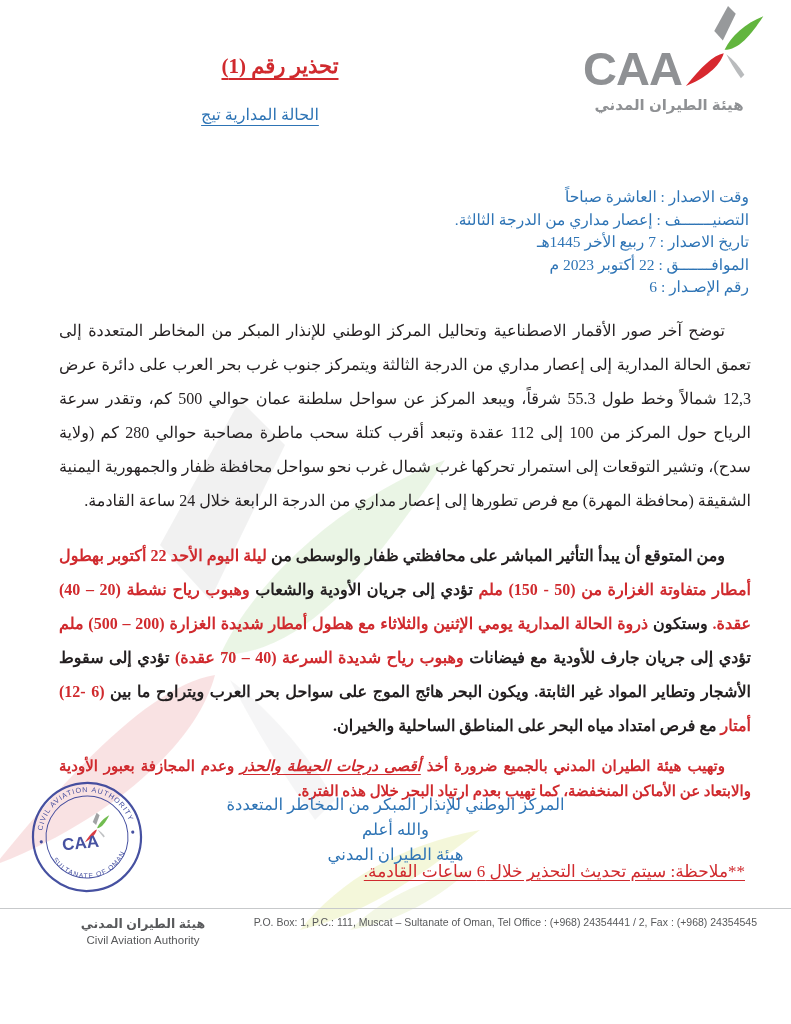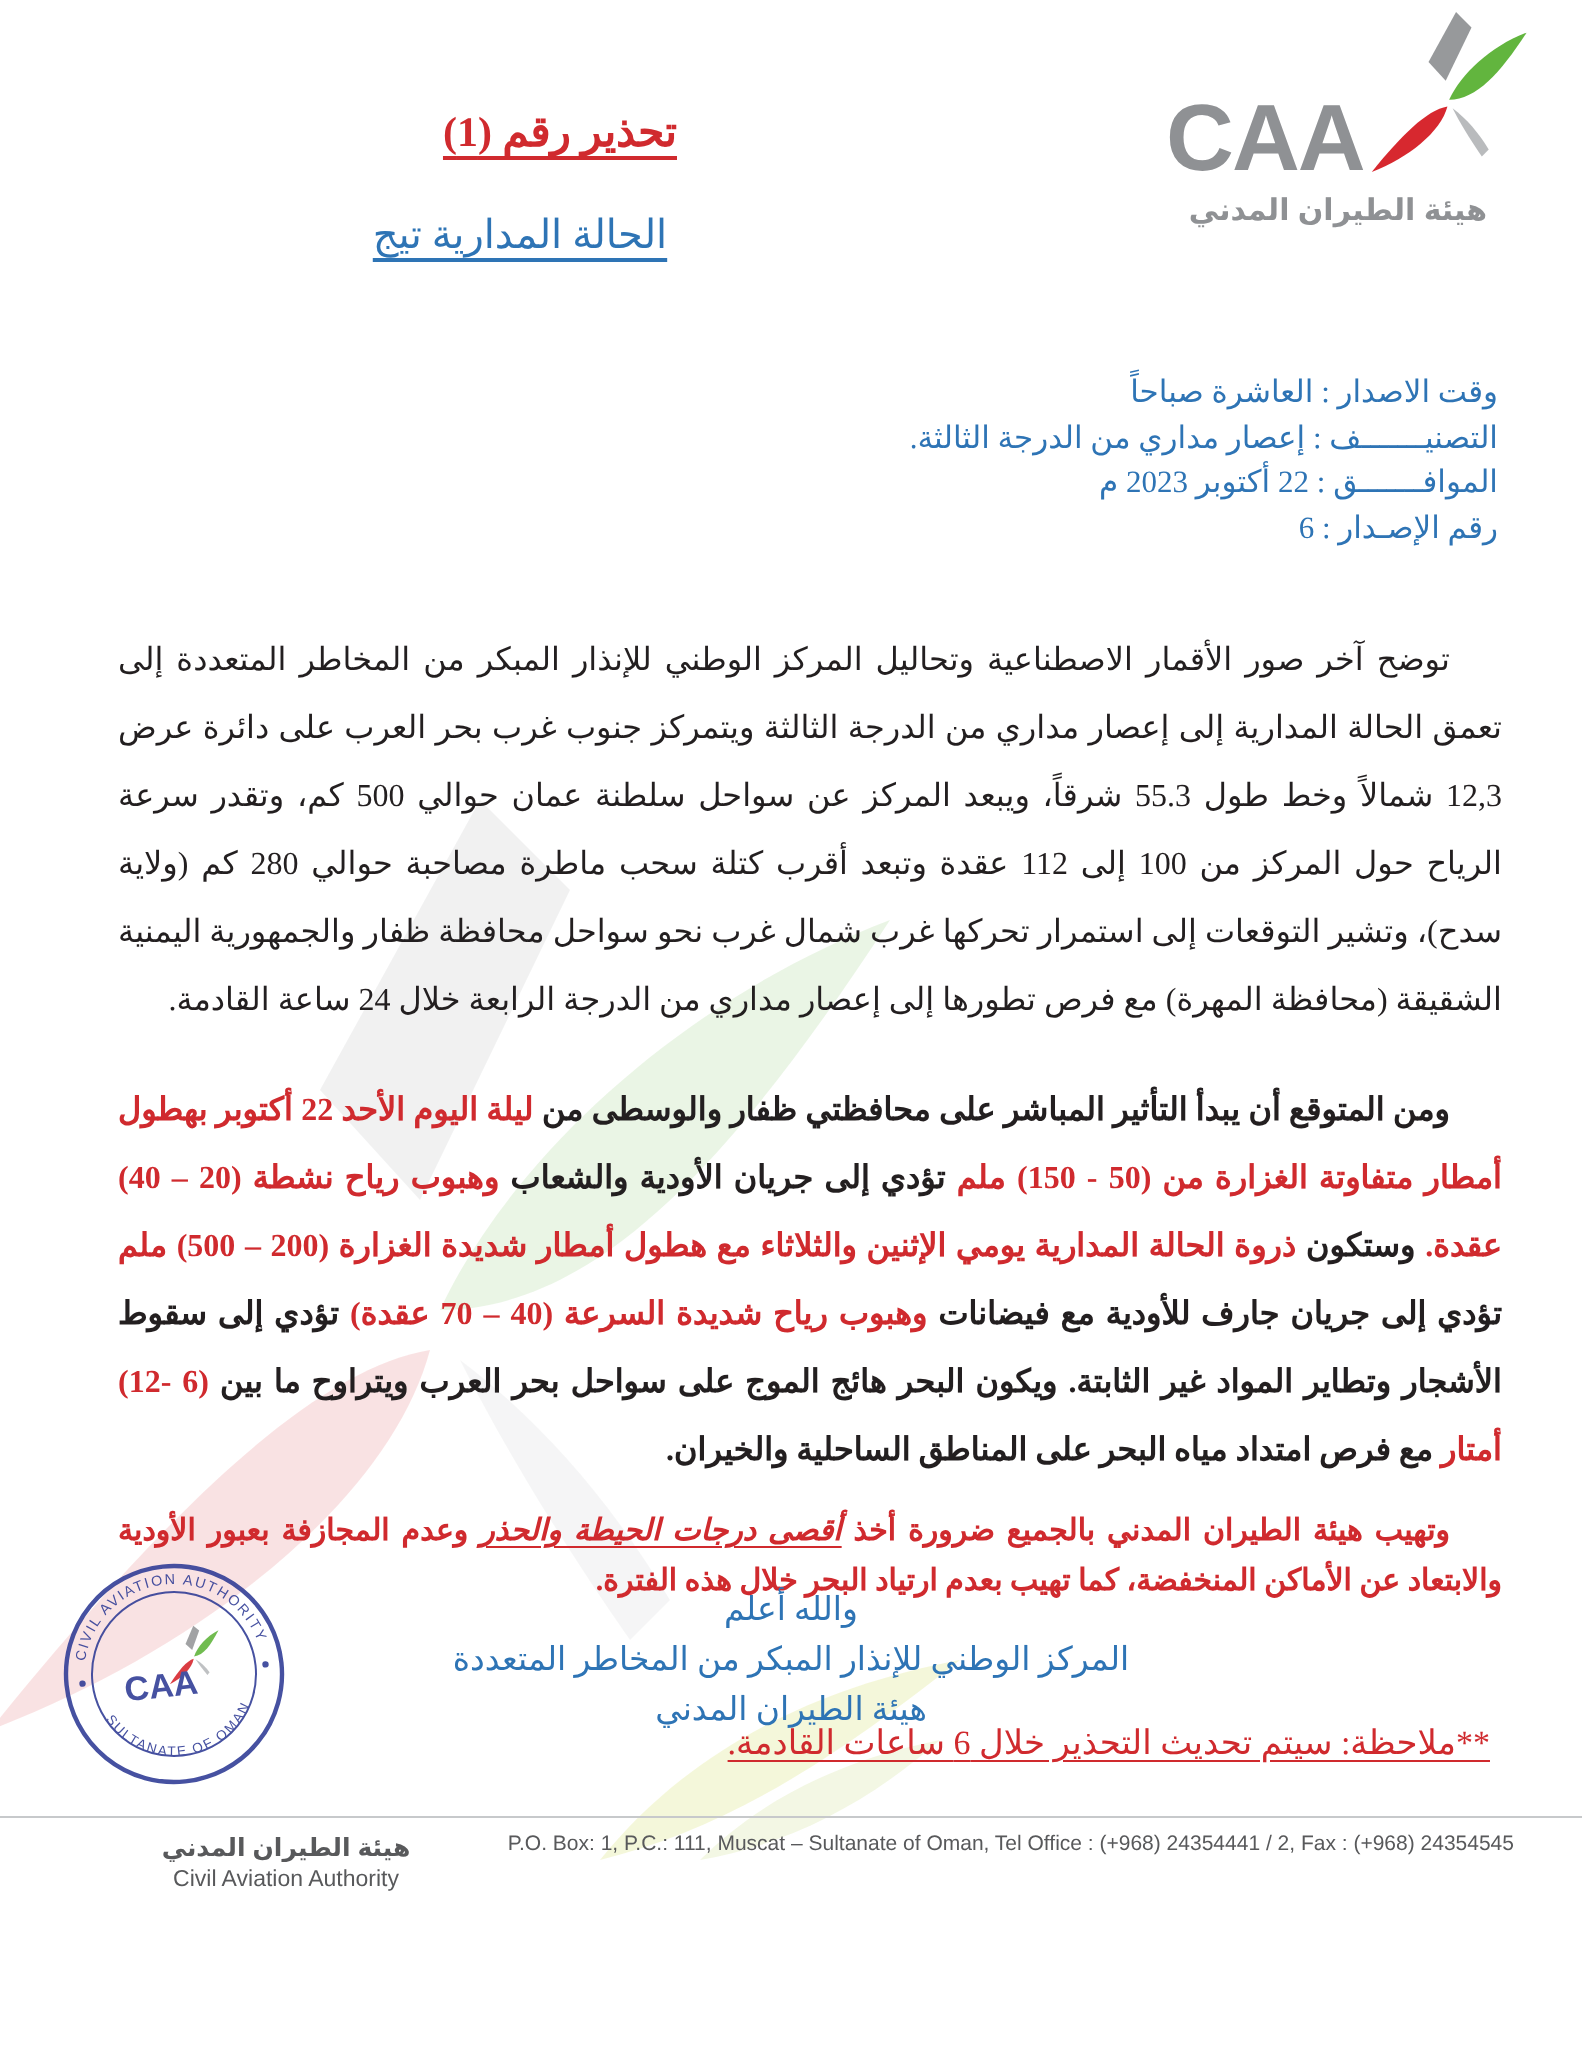--- a/index.html
+++ b/index.html
@@ -27,21 +27,21 @@
     font-family:"Liberation Sans","DejaVu Sans",sans-serif;
     font-weight:700;font-size:15px;color:var(--logo-gray,#8f9194);
   }
   
   .titles{position:absolute;top:54px;left:0;width:520px;text-align:center;direction:rtl;}
   .title-warning{
     color:var(--accent-red,#d02a2e);font-weight:700;font-size:21px;
     text-decoration:underline;text-underline-offset:5px;margin-bottom:26px;padding-left:40px;
   }
   .title-event{
-    color:var(--accent-blue,#2e74b5);font-size:20px;
+    color:var(--accent-blue,#2e74b5);font-size:16px;
     text-decoration:underline;text-underline-offset:5px;
   }
   
   .meta{
     position:absolute;top:186px;right:42px;direction:rtl;text-align:right;
     color:var(--accent-blue,#2e74b5);font-size:15.5px;line-height:22.5px;
   }
   
   .content{position:absolute;top:314px;left:59px;right:40px;direction:rtl;text-align:justify;}
   .para{font-size:16px;line-height:34px;text-indent:26px;margin:0;}
@@ -112,33 +112,34 @@
   </div>
 
   <div class="titles">
     <div class="title-warning">تحذير رقم (1)</div>
     <div class="title-event">الحالة المدارية تيج</div>
   </div>
 
   <div class="meta">
     <div class="meta-row"><span>وقت الاصدار</span> : <span>العاشرة صباحاً</span></div>
     <div class="meta-row"><span>التصنيـــــــف</span> : <span>إعصار مداري من الدرجة الثالثة.</span></div>
+    <div class="meta-row"><span>تاريخ الاصدار</span> : <span>7 ربيع الأخر 1445هـ</span></div>
     <div class="meta-row"><span>الموافـــــــق</span> : <span>22 أكتوبر 2023 م</span></div>
     <div class="meta-row"><span>رقم الإصـدار</span> : <span>6</span></div>
   </div>
 
   <div class="content">
     <p class="para">توضح آخر صور الأقمار الاصطناعية وتحاليل المركز الوطني للإنذار المبكر من المخاطر المتعددة إلى تعمق الحالة المدارية إلى إعصار مداري من الدرجة الثالثة ويتمركز جنوب غرب بحر العرب على دائرة عرض 12,3 شمالاً وخط طول 55.3 شرقاً، ويبعد المركز عن سواحل سلطنة عمان حوالي 500 كم، وتقدر سرعة الرياح حول المركز من 100 إلى 112 عقدة وتبعد أقرب كتلة سحب ماطرة مصاحبة حوالي 280 كم (ولاية سدح)، وتشير التوقعات إلى استمرار تحركها غرب شمال غرب نحو سواحل محافظة ظفار والجمهورية اليمنية الشقيقة (محافظة المهرة) مع فرص تطورها إلى إعصار مداري من الدرجة الرابعة خلال 24 ساعة القادمة.</p>
     <p class="para para-impact"><span class="sk">ومن المتوقع أن يبدأ التأثير المباشر على محافظتي ظفار والوسطى من </span><span class="sr">ليلة اليوم الأحد 22 أكتوبر بهطول أمطار متفاوتة الغزارة من (50 - 150) ملم </span><span class="sk">تؤدي إلى جريان الأودية والشعاب </span><span class="sr">وهبوب رياح نشطة (20 – 40) عقدة.</span><span class="sk"> وستكون </span><span class="sr">ذروة الحالة المدارية يومي الإثنين والثلاثاء مع هطول أمطار شديدة الغزارة (200 – 500) ملم </span><span class="sk">تؤدي إلى جريان جارف للأودية مع فيضانات </span><span class="sr">وهبوب رياح شديدة السرعة (40 – 70 عقدة) </span><span class="sk">تؤدي إلى سقوط الأشجار وتطاير المواد غير الثابتة. ويكون البحر هائج الموج على سواحل بحر العرب ويتراوح ما بين </span><span class="sr">(6 -12) أمتار </span><span class="sk">مع فرص امتداد مياه البحر على المناطق الساحلية والخيران.</span></p>
     <p class="para para-advisory"><span>وتهيب هيئة الطيران المدني بالجميع ضرورة أخذ </span><span class="u">أقصى درجات الحيطة والحذر</span><span> وعدم المجازفة بعبور الأودية والابتعاد عن الأماكن المنخفضة، كما تهيب بعدم ارتياد البحر خلال هذه الفترة.</span></p>
   </div>
 
   <div class="signature">
+    <div>المركز الوطني للإنذار المبكر من المخاطر المتعددة</div>
     <div>والله أعلم</div>
-    <div>المركز الوطني للإنذار المبكر من المخاطر المتعددة</div>
     <div>هيئة الطيران المدني</div>
   </div>
 
   <div class="note">**ملاحظة: سيتم تحديث التحذير خلال 6 ساعات القادمة.</div>
 
   <svg class="stamp" width="114" height="114" viewBox="0 0 114 114">
     <circle cx="57" cy="57" r="54" fill="none" stroke="#333f97" stroke-width="2.2"></circle>
     <circle cx="57" cy="57" r="41" fill="none" stroke="#333f97" stroke-width="1"></circle>
     <defs>
       <path id="stamp-arc-top" d="M 12,57 A 45,45 0 0 1 102,57"></path>

